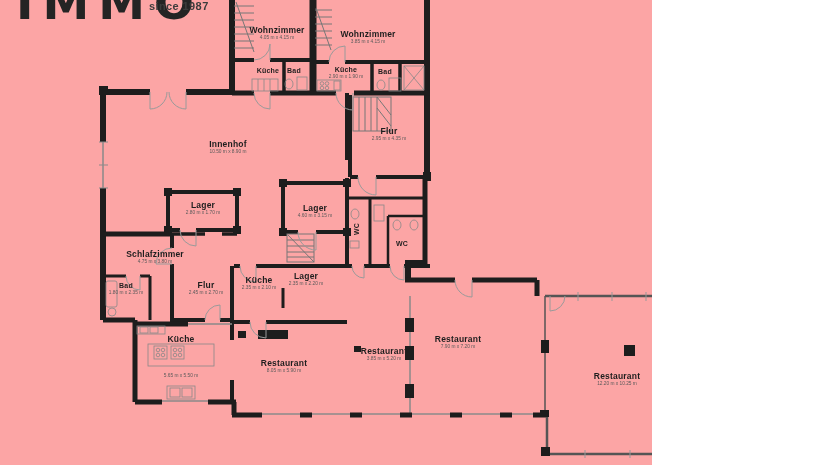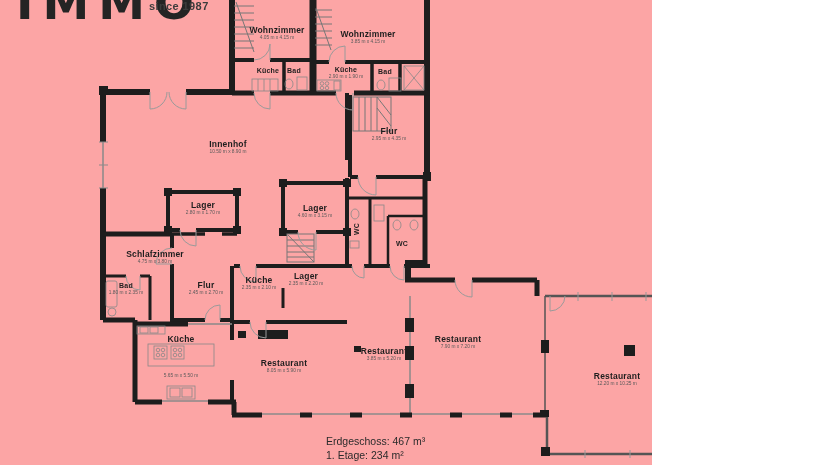--- a/index.html
+++ b/index.html
@@ -237,18 +237,14 @@
   <div class="room-label" style="left:306px;top:279px"><span>Lager</span><span class="dims">2.35 m x 2.20 m</span></div>
   <div class="room-label vertical" style="left:357px;top:229px"><span>WC</span></div>
   <div class="room-label small" style="left:402px;top:244px"><span>WC</span></div>
   <div class="room-label" style="left:181px;top:340px"><span>Küche</span></div>
   <div class="kitchen-dims" style="left:181px;top:375px">5.65 m x 5.50 m</div>
   <div class="room-label" style="left:284px;top:366px"><span>Restaurant</span><span class="dims">8.05 m x 5.90 m</span></div>
   <div class="room-label" style="left:384px;top:354px"><span>Restaurant</span><span class="dims">3.85 m x 5.20 m</span></div>
   <div class="room-label" style="left:458px;top:342px"><span>Restaurant</span><span class="dims">7.90 m x 7.20 m</span></div>
   <div class="room-label" style="left:617px;top:379px"><span>Restaurant</span><span class="dims">12.20 m x 10.25 m</span></div>
 
-  <div class="footer">
-    <div>Erdgeschoss: 467 m³</div>
-    <div>1. Etage: 234 m²</div>
-  </div>
 
 </div>
 
 </body></html>

